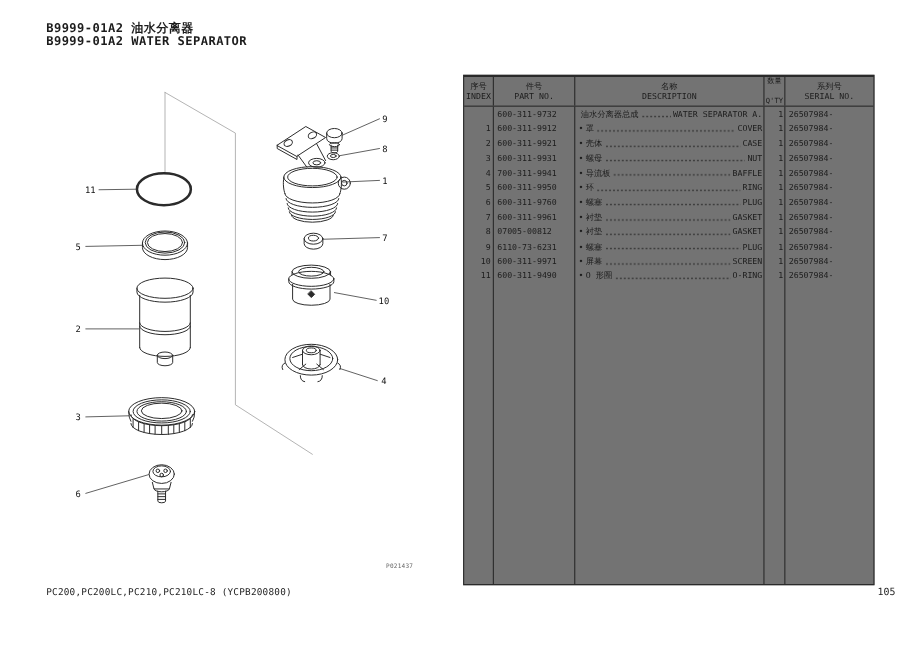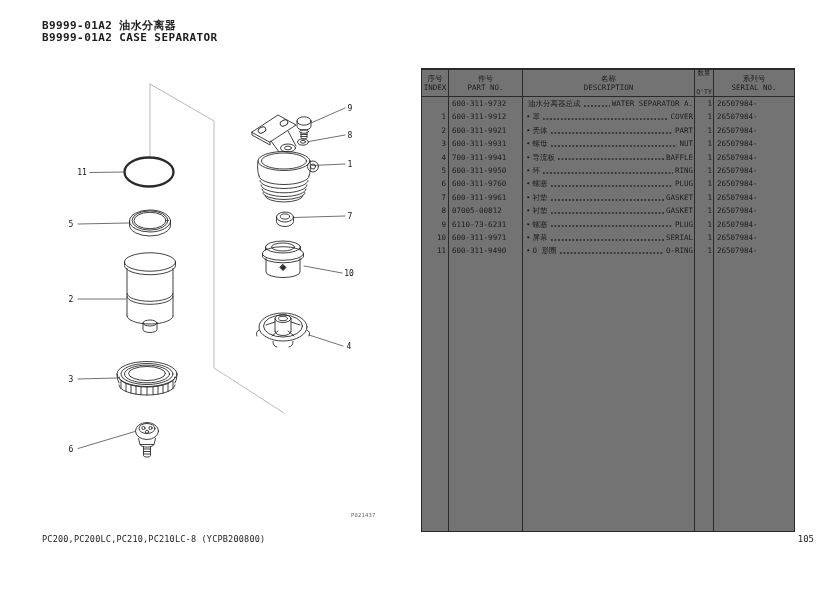--- a/index.html
+++ b/index.html
@@ -47,21 +47,21 @@
   
   .models{position:absolute;left:42px;top:534px;font-size:8.5px;letter-spacing:.2px;}
   .pageno{position:absolute;left:782px;top:534px;width:32px;text-align:right;font-size:9px;}
   .plate{position:absolute;left:351px;top:512px;font-size:5.5px;color:#666;letter-spacing:.2px;}
 </style>
 </head>
 <body>
 
 <div class="title">
   <div>B9999-01A2 油水分离器</div>
-  <div>B9999-01A2 CASE SEPARATOR</div>
+  <div>B9999-01A2 WATER SEPARATOR</div>
 </div>
 
 <svg class="diagram" viewBox="0 0 380 450" fill="none" stroke="#2b2b2b" stroke-width="0.9" stroke-linecap="round" stroke-linejoin="round">
 
   <g stroke="#9d9d9d" stroke-width="0.7">
     <path d="M110,9 L174,46 L174,293 L244,338"></path>
     <path d="M110,9 L110,83"></path>
   </g>
 
   <g>
@@ -267,21 +267,21 @@
           </div>
           <div class="c cq">1</div>
           <div class="c cs">26507984-</div>
         </div>
         <div class="trow">
           <div class="c ci">2</div>
           <div class="c cp">600-311-9921</div>
           <div class="c cd">
             <span class="zh"><span class="blt">•</span><span>壳体</span></span>
             <span class="leader"></span>
-            <span class="en">PART</span>
+            <span class="en">CASE</span>
           </div>
           <div class="c cq">1</div>
           <div class="c cs">26507984-</div>
         </div>
         <div class="trow">
           <div class="c ci">3</div>
           <div class="c cp">600-311-9931</div>
           <div class="c cd">
             <span class="zh"><span class="blt">•</span><span>螺母</span></span>
             <span class="leader"></span>
@@ -355,21 +355,21 @@
           </div>
           <div class="c cq">1</div>
           <div class="c cs">26507984-</div>
         </div>
         <div class="trow">
           <div class="c ci">10</div>
           <div class="c cp">600-311-9971</div>
           <div class="c cd">
             <span class="zh"><span class="blt">•</span><span>屏幕</span></span>
             <span class="leader"></span>
-            <span class="en">SERIAL</span>
+            <span class="en">SCREEN</span>
           </div>
           <div class="c cq">1</div>
           <div class="c cs">26507984-</div>
         </div>
         <div class="trow">
           <div class="c ci">11</div>
           <div class="c cp">600-311-9490</div>
           <div class="c cd">
             <span class="zh"><span class="blt">•</span><span>O 形圈</span></span>
             <span class="leader"></span>

